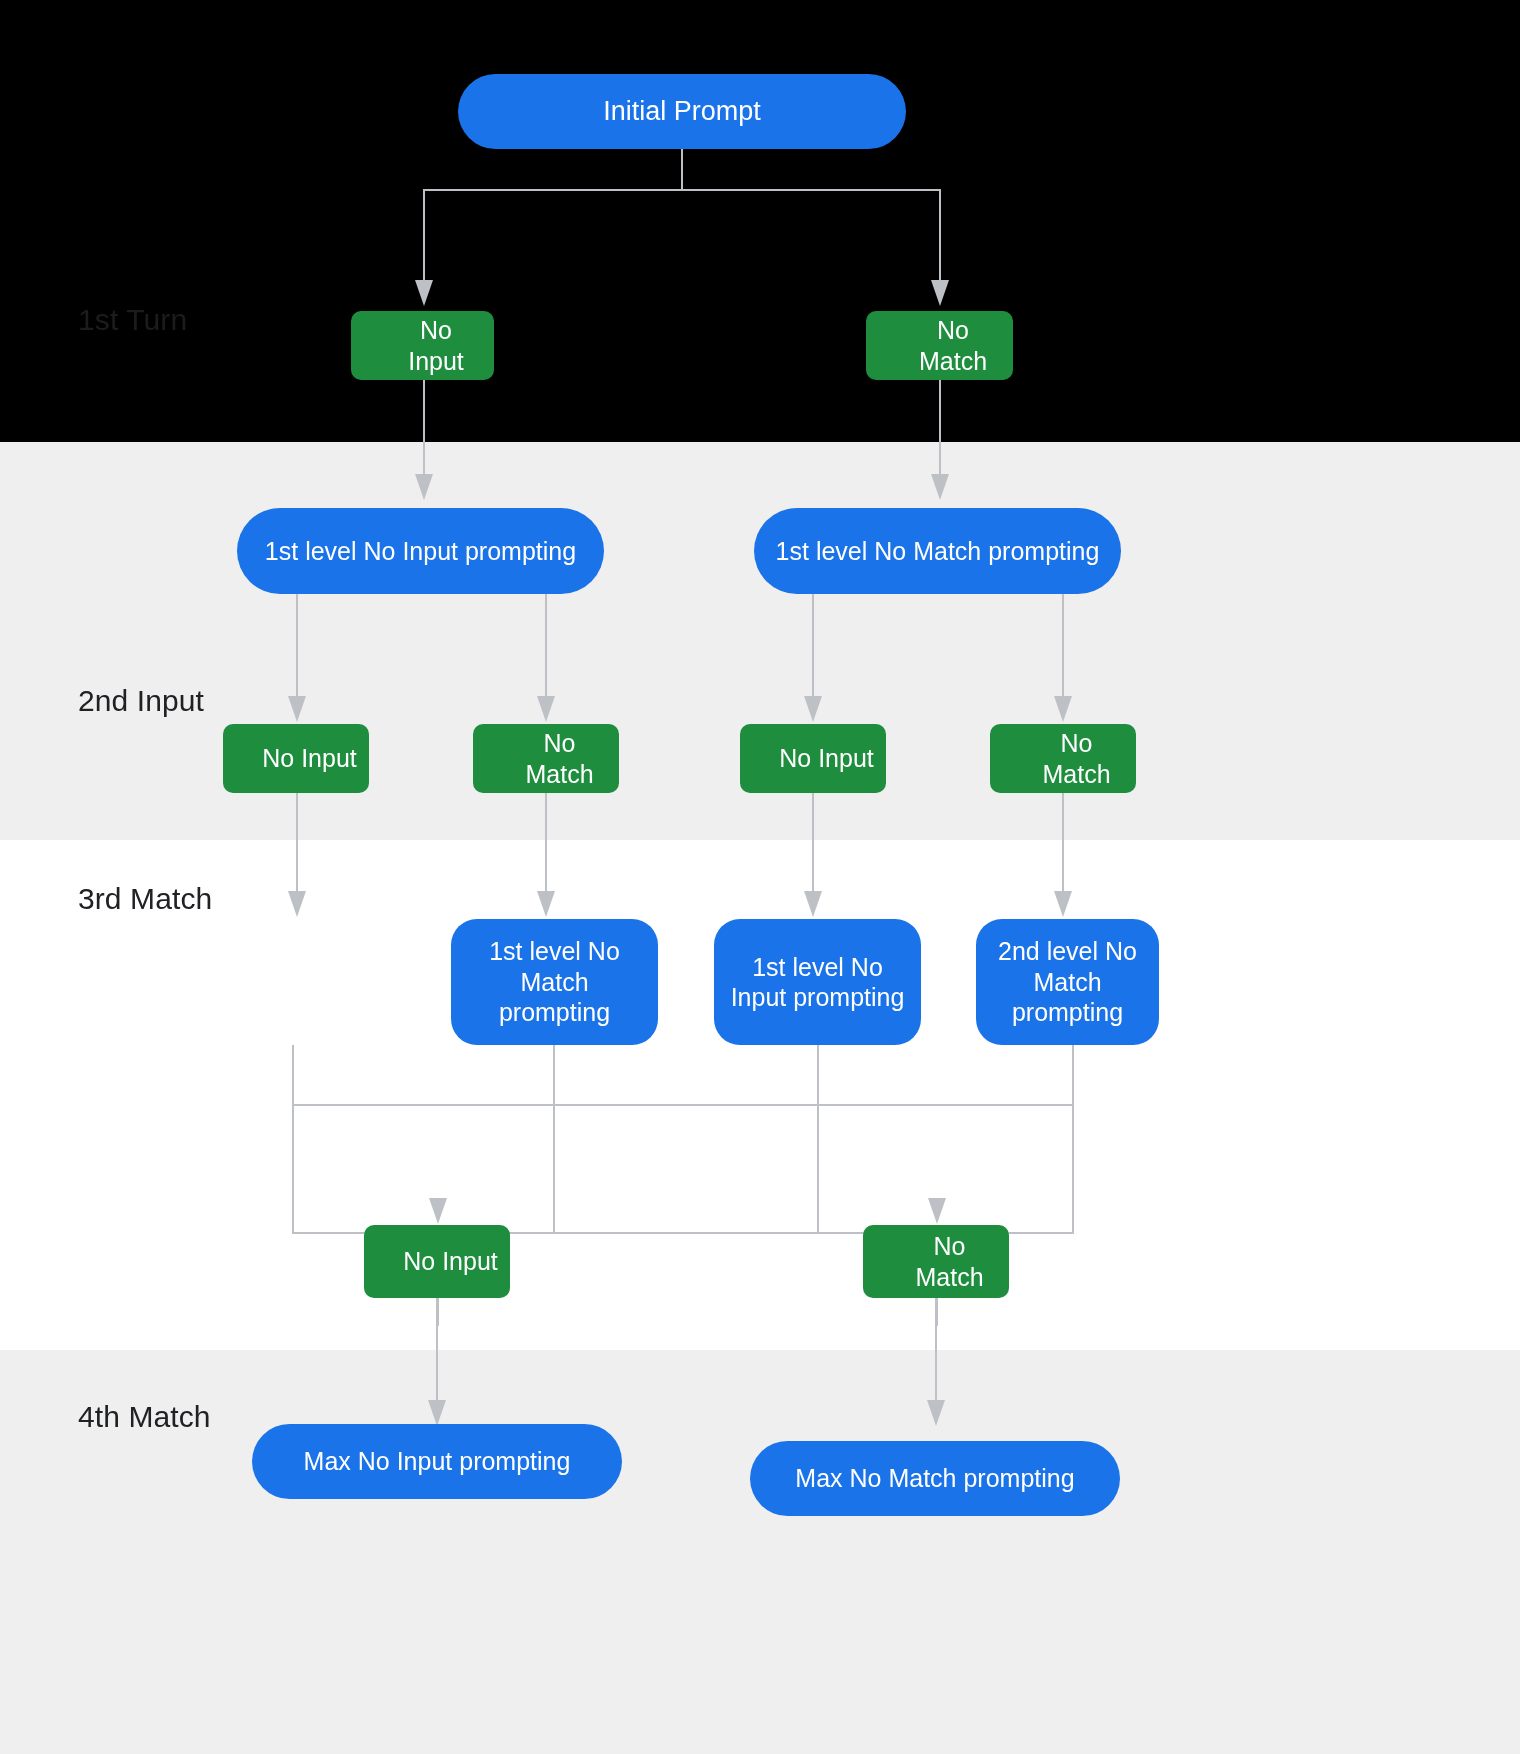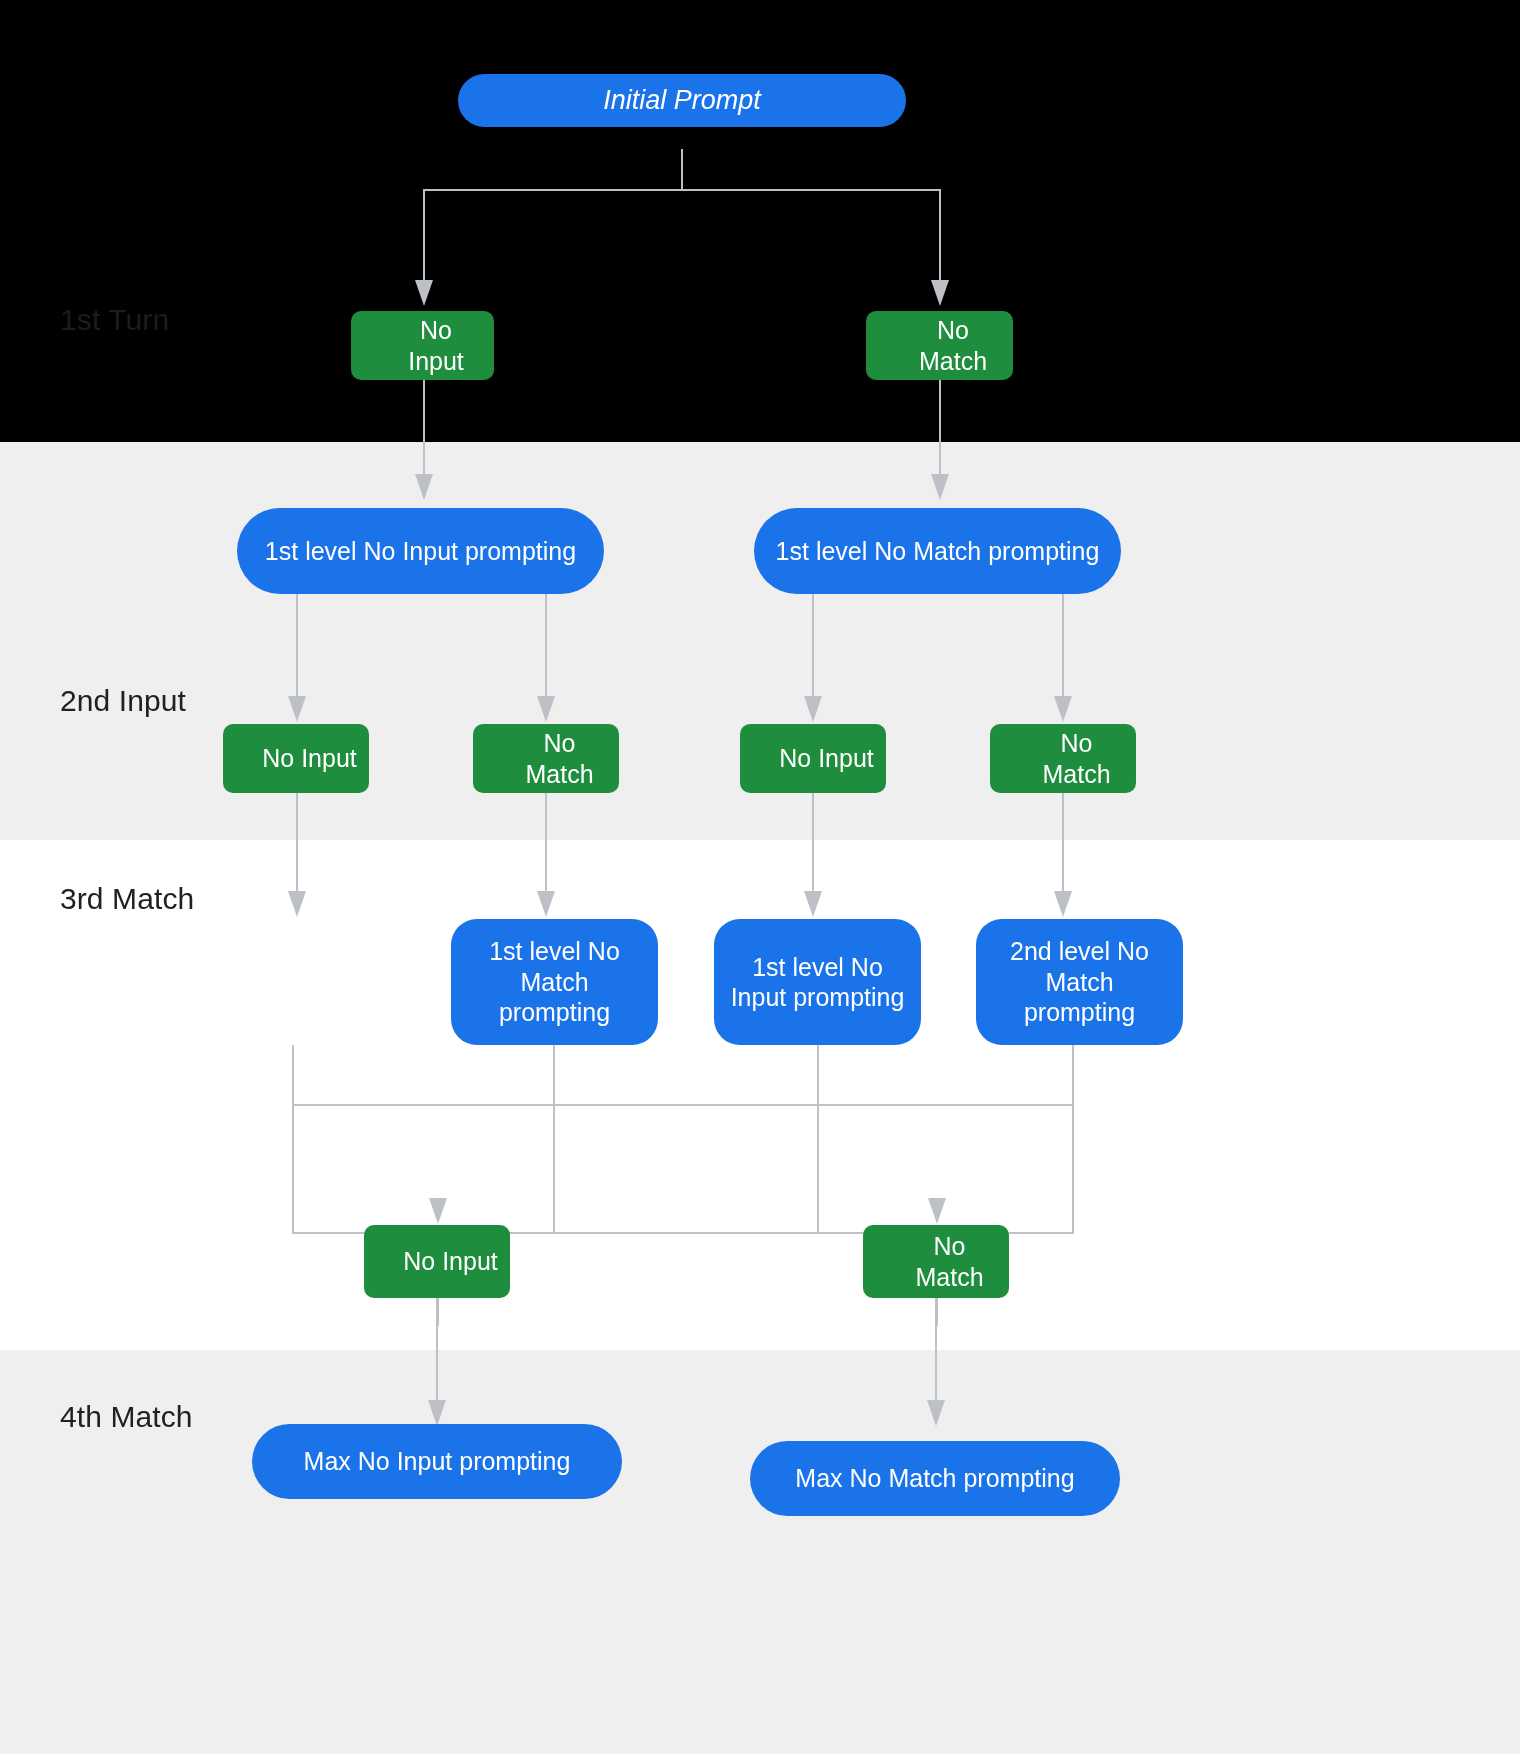--- a/index.html
+++ b/index.html
@@ -18,20 +18,21 @@
   .band-white {top:840px;height:510px; background:#ffffff;}
   .band-gray2 {top:1350px;height:404px;background:#efefef;}
 
   
   .turn-label{
     position:absolute;
     font-size:30px;
     letter-spacing:.1px;
     color:#202124;
     white-space:nowrap;
+    margin-left:18px;
   }
   .turn-label.on-dark{color:#1c1c1e;}
 
   
   .node{
     position:absolute;
     display:flex;align-items:center;justify-content:center;
     text-align:center;
     color:#ffffff;
     box-sizing:border-box;
@@ -71,21 +72,21 @@
   <div class="band band-dark"></div>
   <div class="band band-gray1"></div>
   <div class="band band-white"></div>
   <div class="band band-gray2"></div>
 
   <div class="turn-label on-dark" style="left:60px;top:303px;">1st Turn</div>
   <div class="turn-label" style="left:60px;top:684px;">2nd Input</div>
   <div class="turn-label" style="left:60px;top:882px;">3rd Match</div>
   <div class="turn-label" style="left:60px;top:1400px;">4th Match</div>
 
-  <div class="node blue pill" style="left:458px;top:74px;width:448px;height:53px;font-size:27px;font-style:italic;">
+  <div class="node blue pill" style="left:458px;top:74px;width:448px;height:75px;font-size:27px;">
     <span>Initial Prompt</span>
   </div>
 
   <div class="vline" style="left:681px;top:149px;height:41px;"></div>
   <div class="hline" style="left:423px;top:189px;width:518px;"></div>
   <div class="vline" style="left:423px;top:189px;height:93px;"></div>
   <div class="vline" style="left:939px;top:189px;height:93px;"></div>
   <div class="arrow" style="left:415px;top:280px;"></div>
   <div class="arrow" style="left:931px;top:280px;"></div>
 
@@ -138,21 +139,21 @@
   <div class="arrow" style="left:804px;top:891px;"></div>
   <div class="vline" style="left:1062px;top:793px;height:100px;"></div>
   <div class="arrow" style="left:1054px;top:891px;"></div>
 
   <div class="node blue rounded-lg" style="left:451px;top:919px;width:207px;height:126px;font-size:25px;">
     <span>1st level No Match prompting</span>
   </div>
   <div class="node blue rounded-lg" style="left:714px;top:919px;width:207px;height:126px;font-size:25px;">
     <span>1st level No Input prompting</span>
   </div>
-  <div class="node blue rounded-lg" style="left:976px;top:919px;width:207px;height:126px;font-size:25px;">
+  <div class="node blue rounded-lg" style="left:976px;top:919px;width:183px;height:126px;font-size:25px;">
     <span>2nd level No Match prompting</span>
   </div>
 
   <div class="vline" style="left:292px;top:1045px;height:60px;"></div>
   <div class="vline" style="left:553px;top:1045px;height:60px;"></div>
   <div class="vline" style="left:817px;top:1045px;height:60px;"></div>
   <div class="vline" style="left:1072px;top:1045px;height:60px;"></div>
   <div class="hline" style="left:292px;top:1104px;width:782px;"></div>
 
   <div class="vline" style="left:292px;top:1104px;height:129px;"></div>

